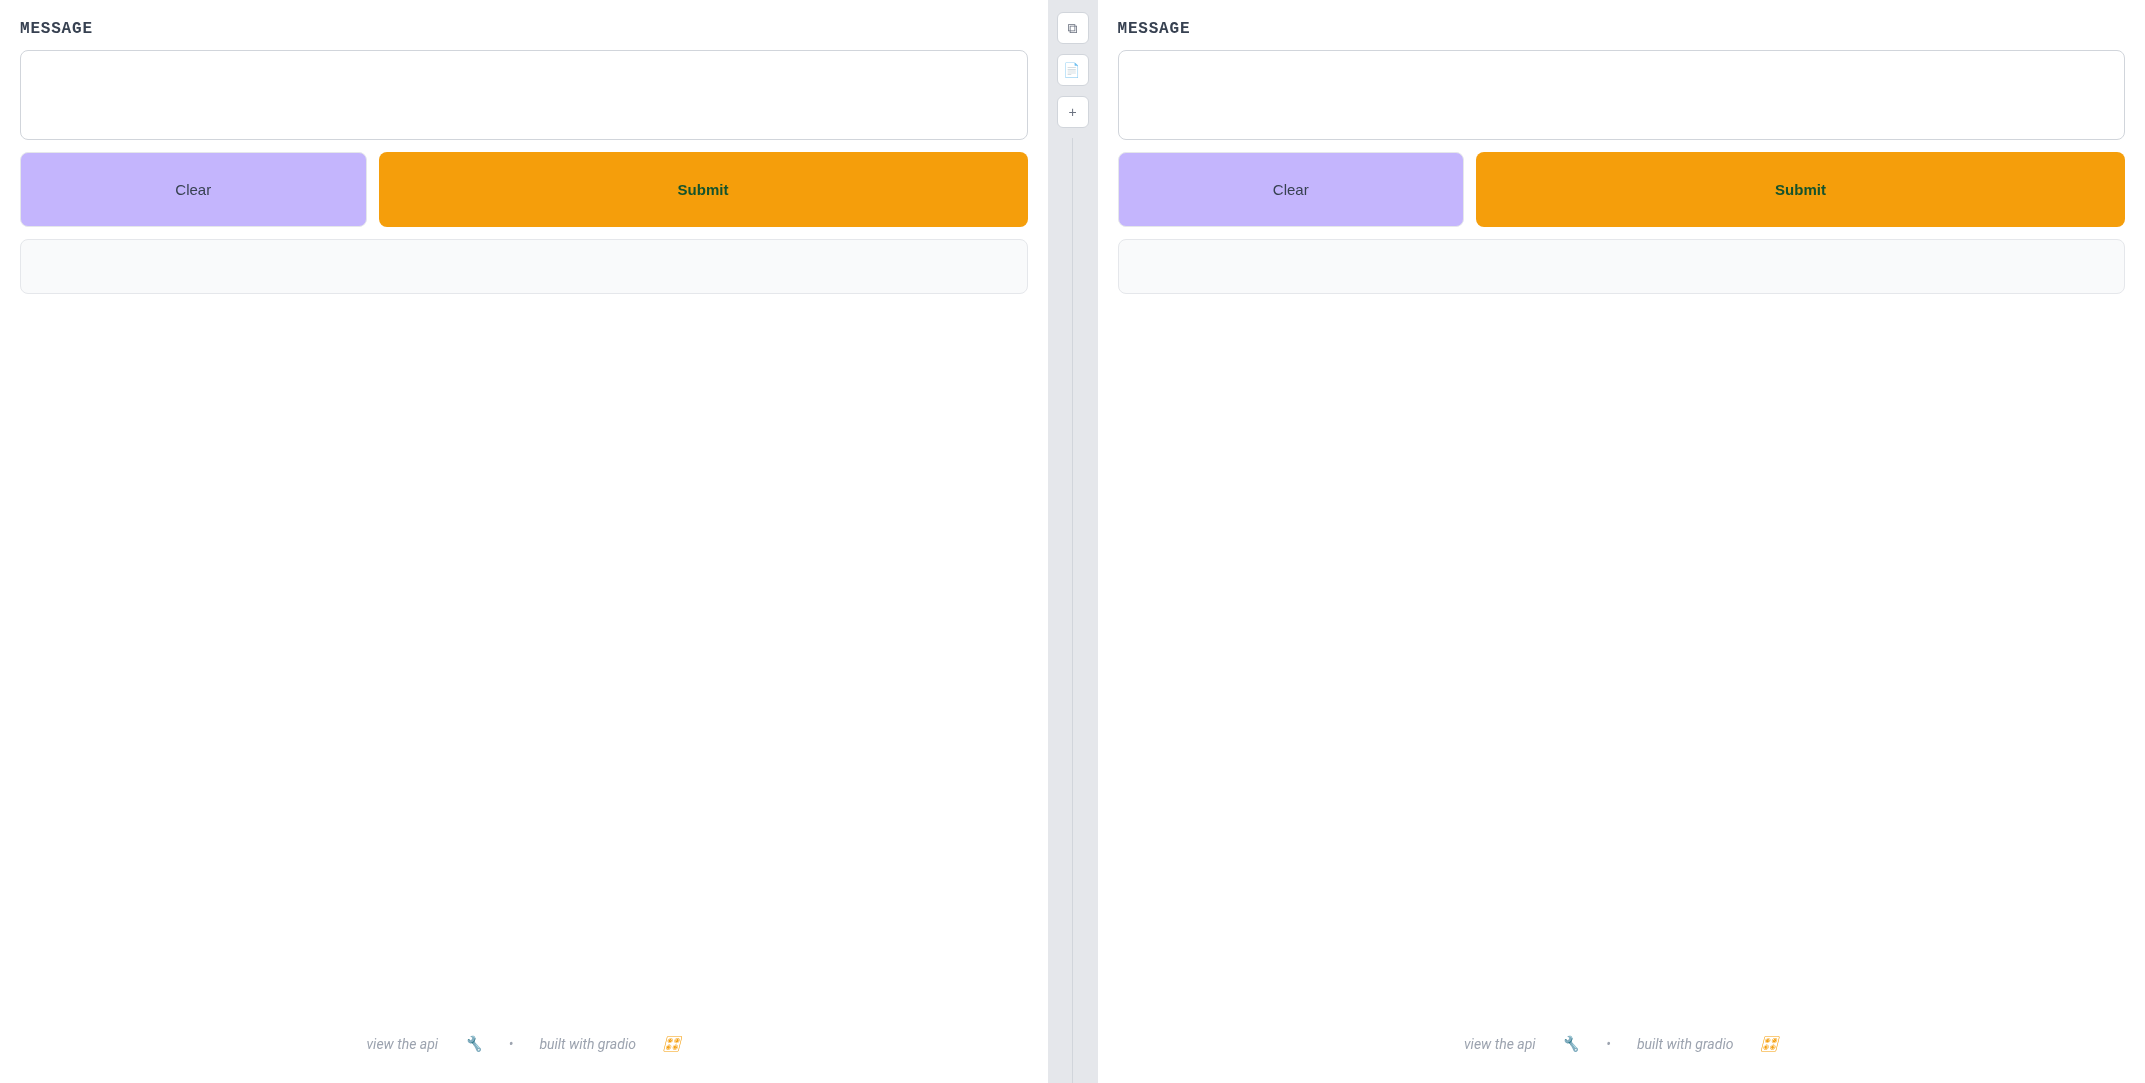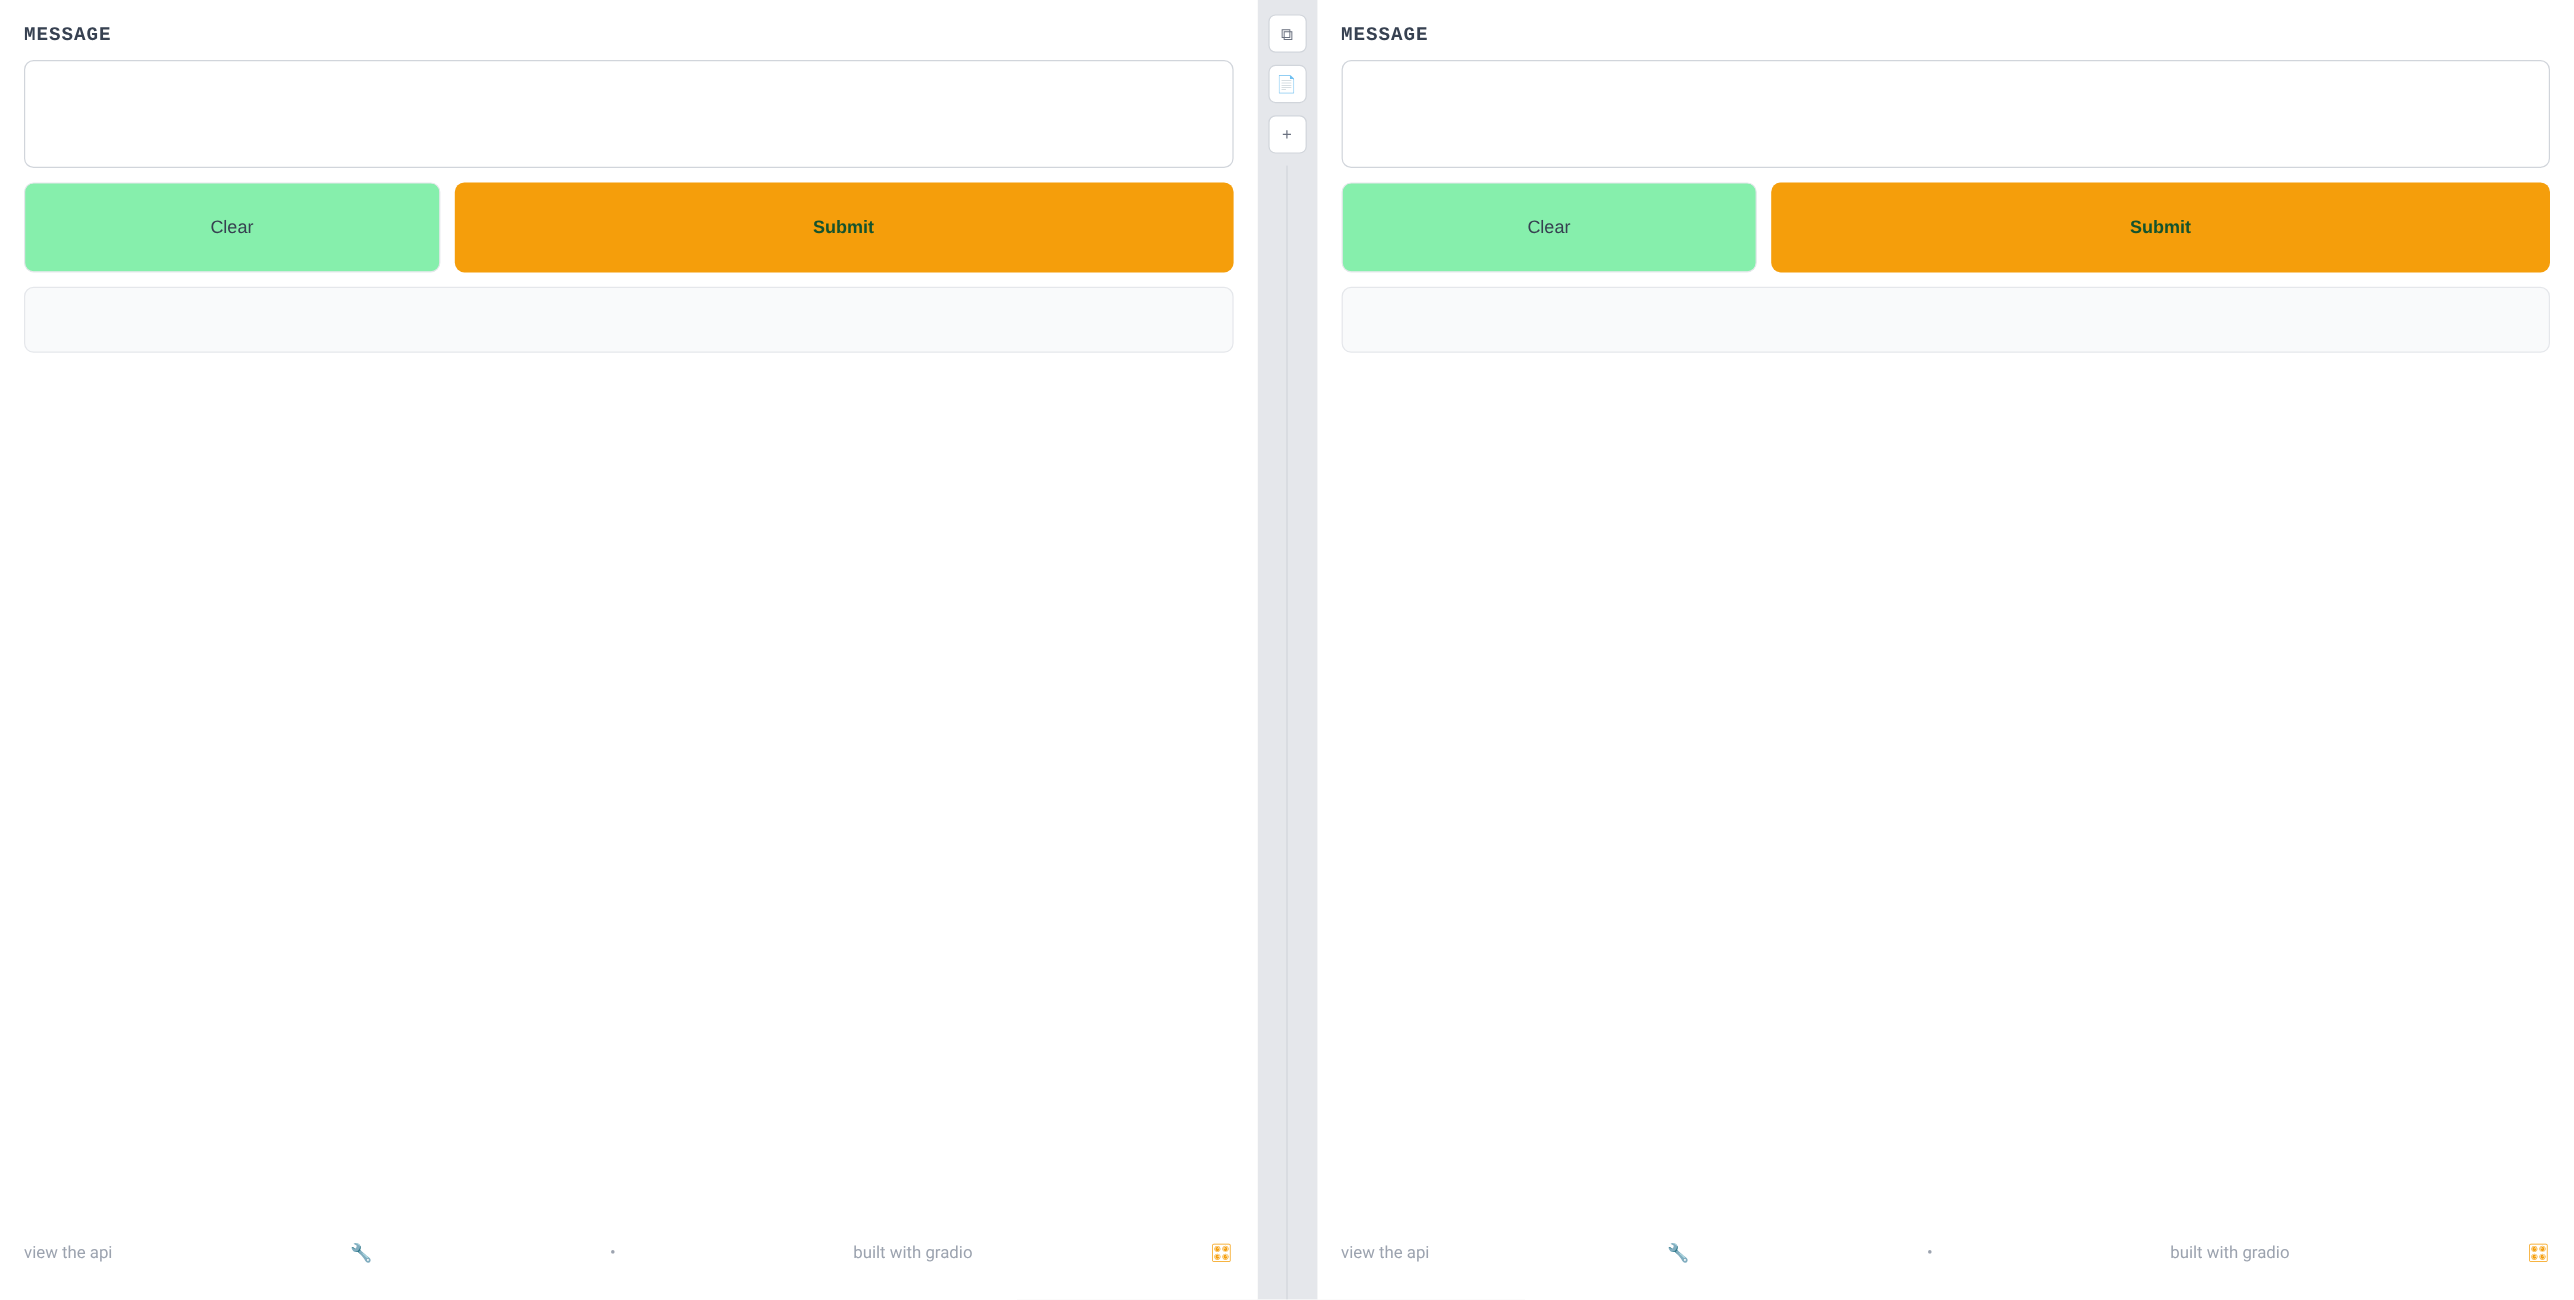--- a/index.html
+++ b/index.html
@@ -99,21 +99,21 @@
     }
 
     .button-row {
       display: flex;
       gap: 12px;
     }
 
     .btn-clear {
       flex: 1;
       padding: 28px 20px;
-      background: #86efac;
+      background: #c4b5fd;
       border: 1px solid #e5e7eb;
       border-radius: 8px;
       font-size: 15px;
       font-weight: 500;
       color: #374151;
       cursor: pointer;
       text-align: center;
     }
 
     .btn-submit {
@@ -133,27 +133,28 @@
       background: #f9fafb;
       border: 1px solid #e5e7eb;
       border-radius: 8px;
       min-height: 55px;
       padding: 10px 12px;
     }
 
     .footer {
       display: flex;
       align-items: center;
-      justify-content: space-between;
+      justify-content: center;
       gap: 26px;
       margin-top: auto;
       padding-top: 20px;
       padding-bottom: 10px;
       font-size: 14px;
       color: #9ca3af;
+      font-style: italic;
     }
 
     .footer-link {
       color: #9ca3af;
       text-decoration: none;
       cursor: pointer;
     }
 
     .footer-dot {
       color: #9ca3af;

